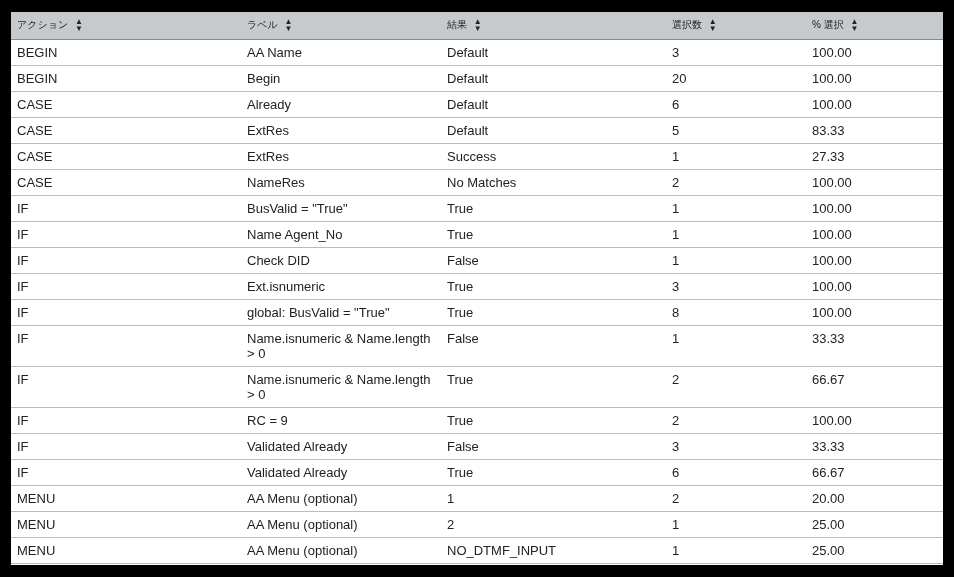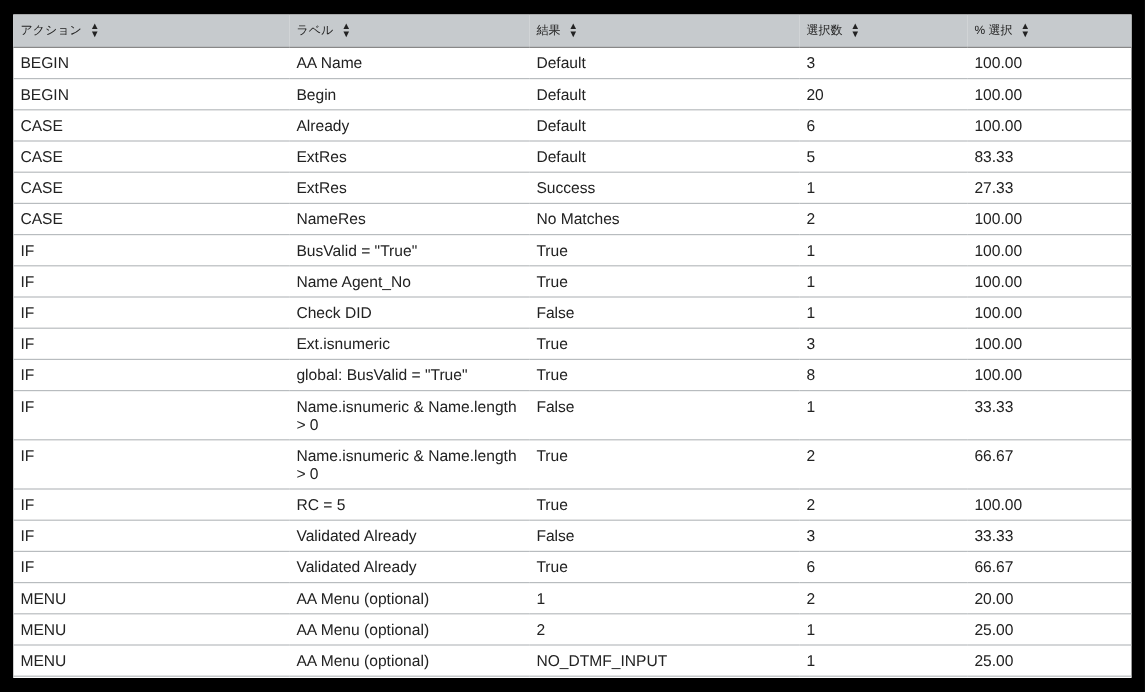--- a/index.html
+++ b/index.html
@@ -193,21 +193,21 @@
           </tr>
           <tr>
             <td>IF</td>
             <td>Name.isnumeric &amp; Name.length &gt; 0</td>
             <td>True</td>
             <td class="num">2</td>
             <td class="num">66.67</td>
           </tr>
           <tr>
             <td>IF</td>
-            <td>RC = 5</td>
+            <td>RC = 9</td>
             <td>True</td>
             <td class="num">2</td>
             <td class="num">100.00</td>
           </tr>
           <tr>
             <td>IF</td>
             <td>Validated Already</td>
             <td>False</td>
             <td class="num">3</td>
             <td class="num">33.33</td>

